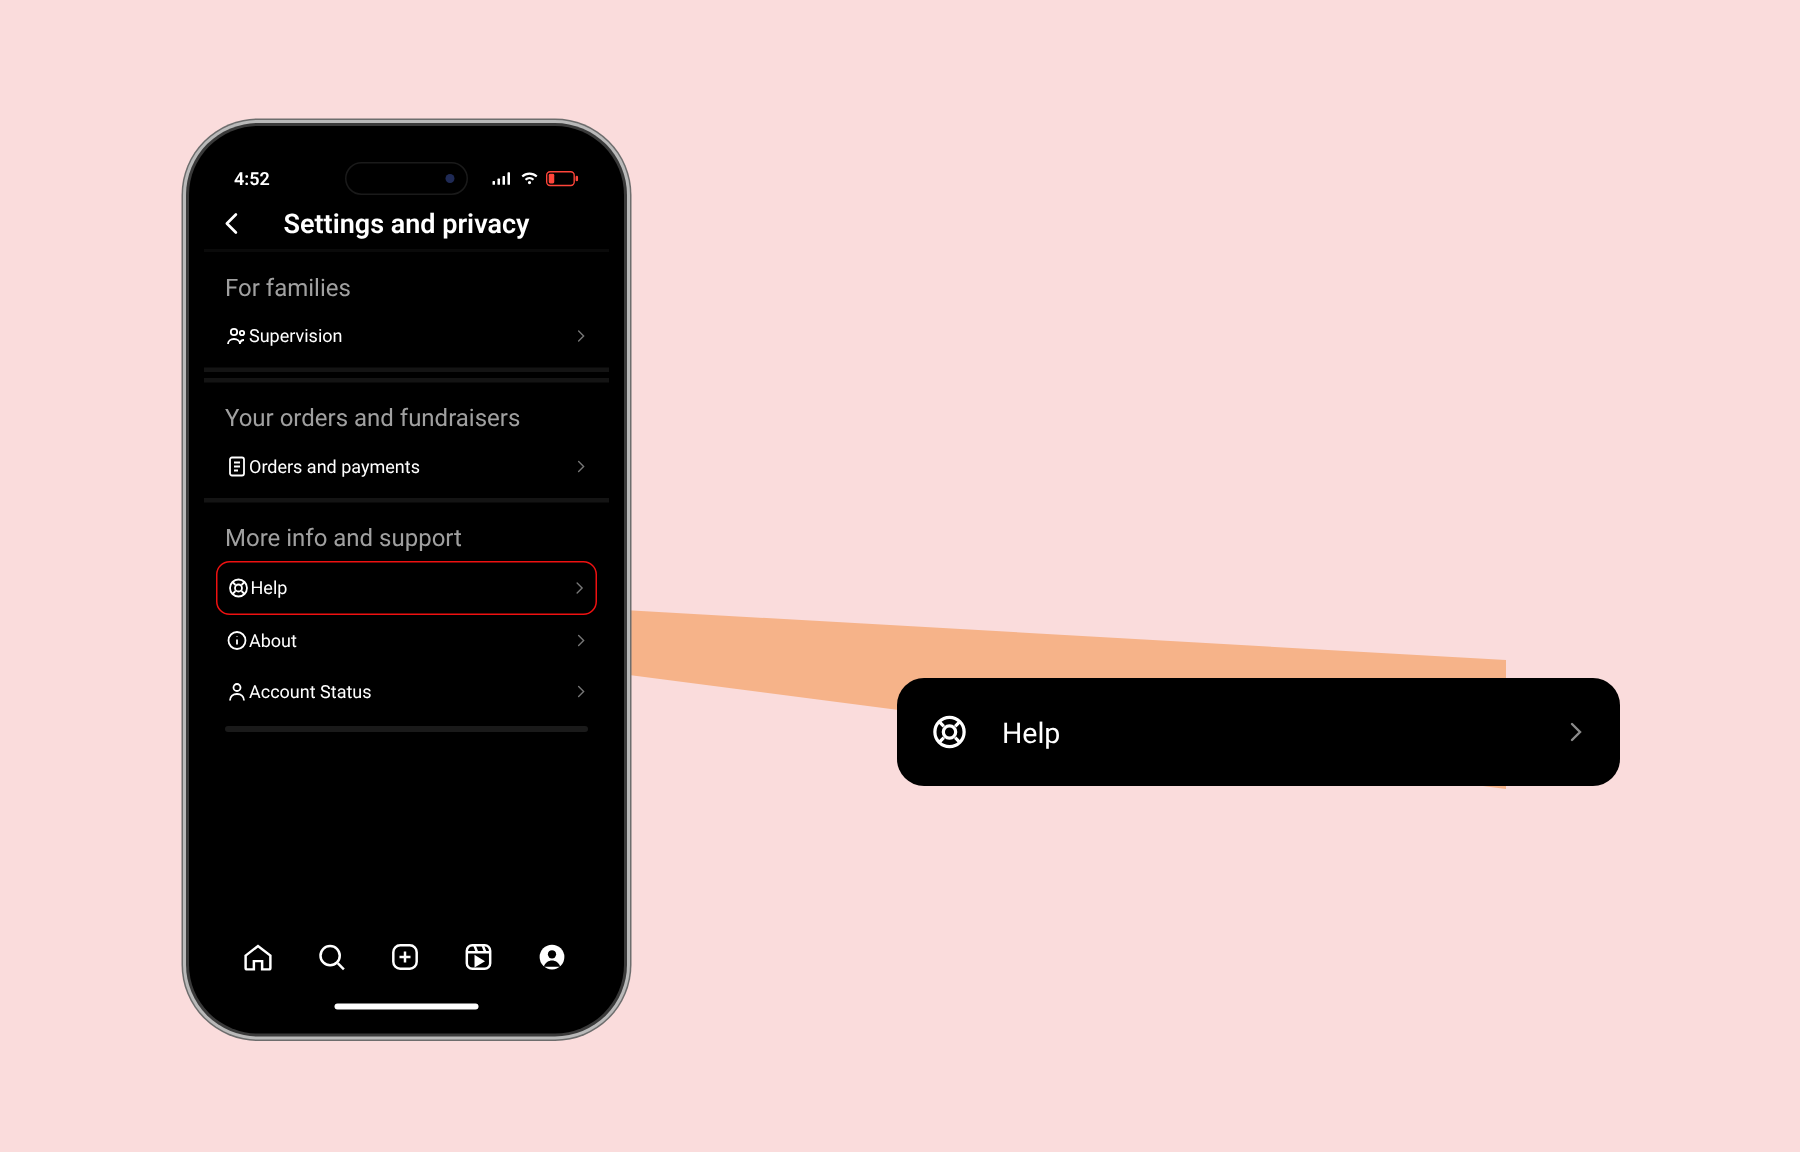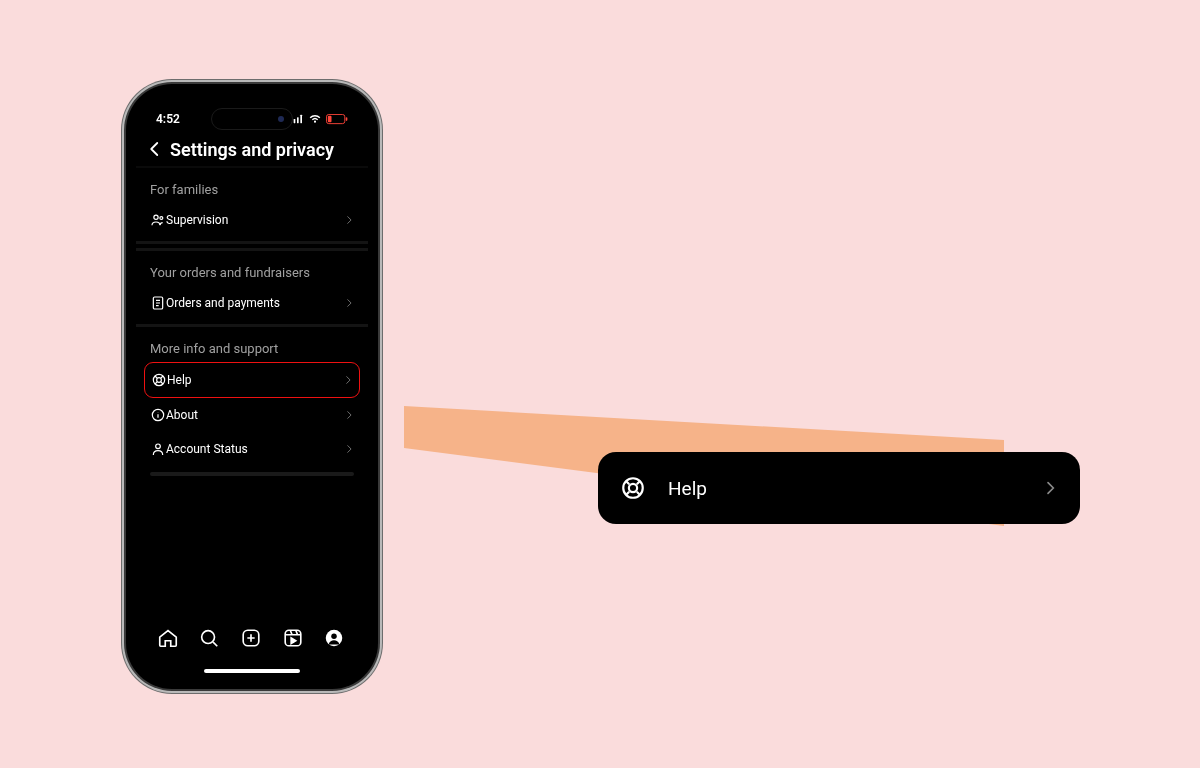--- a/index.html
+++ b/index.html
@@ -10,21 +10,21 @@
     font-family: -apple-system, BlinkMacSystemFont, "Segoe UI", Roboto, Helvetica, Arial, sans-serif;
     overflow: hidden;
     position: relative;
   }
 
   
   .phone {
     position: absolute;
     left: 126px;
     top: 84px;
-    width: 252px;
+    width: 290px;
     height: 605px;
     background: #000;
     border-radius: 46px;
     box-shadow: 0 0 0 2px #3a3a3a, 0 0 0 4px #b9b9b9, 0 0 0 5px #6d6d6d;
     overflow: hidden;
   }
   .phone-inner {
     position: absolute;
     inset: 10px;
     background: #000;
@@ -88,21 +88,21 @@
   }
 
   .content {
     color: #fff;
     overflow: hidden;
   }
   .section {
     padding: 0 14px;
   }
   .section-header {
-    font-size: 13px;
+    font-size: 16px;
     color: #a0a0a0;
     padding: 14px 0 6px 0;
     font-weight: 400;
   }
   .row {
     display: flex;
     align-items: center;
     height: 34px;
   }
   .row-icon {

